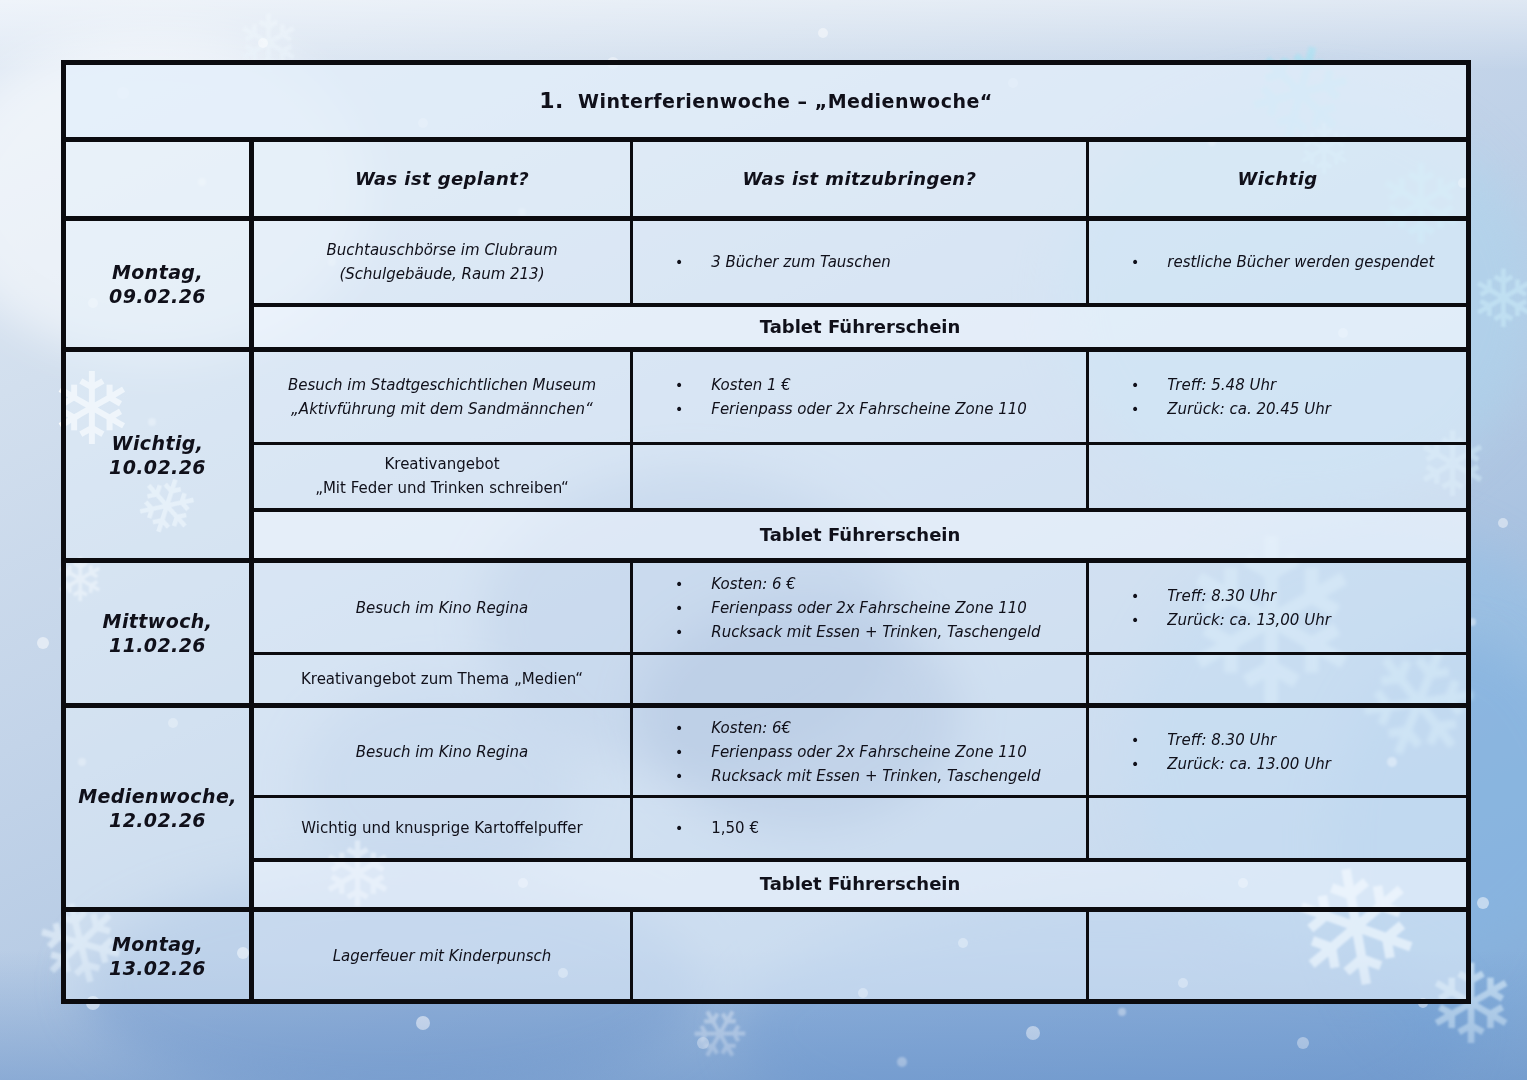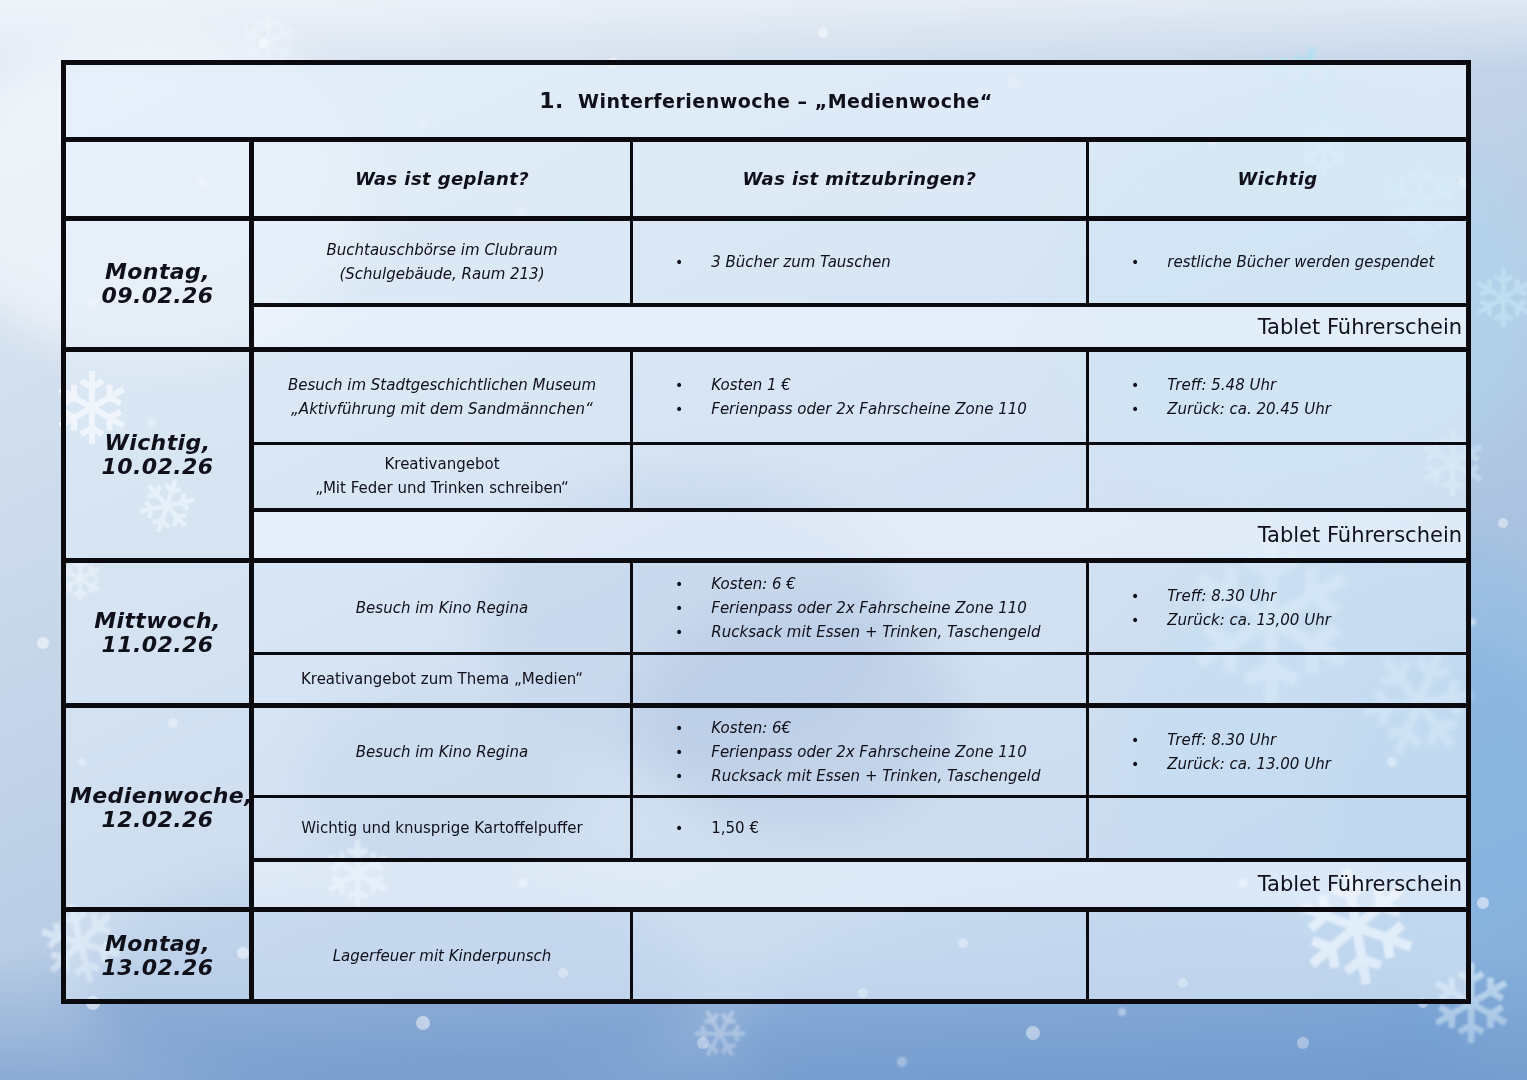--- a/index.html
+++ b/index.html
@@ -63,22 +63,22 @@
     padding:0 4px;vertical-align:middle;text-align:center;
     background:rgba(228,239,250,.62);
     font-size:15px;line-height:24px;
   }
   tr.gsep td{border-top-width:5px;font-style:italic;}
   tr.msep td{border-top-width:4px;}
   td.daycol{border-right-width:5px;background:rgba(228,239,250,.5);}
   .title-cell{font-size:19px;font-weight:700;letter-spacing:.5px;background:rgba(227,238,250,.78);}
   .title-num{font-size:22px;font-weight:700;margin-right:14px;}
   .hdr{font-weight:700;font-size:18px;letter-spacing:.4px;background:rgba(228,239,250,.7);}
-  .day{font-weight:700;font-size:22px;letter-spacing:.4px;}
-  .tablet{font-weight:400;font-size:21px;background:rgba(236,244,252,.8);text-align:right;}
+  .day{font-weight:700;font-size:19px;letter-spacing:.4px;}
+  .tablet{font-weight:700;font-size:18px;background:rgba(236,244,252,.8);}
   .b-cell{text-align:left;}
   .bl{display:flex;align-items:baseline;padding-left:38px;}
   .bl::before{content:"•";margin-right:28px;font-size:14px;}
   .pl{display:block;}
 </style>
 </head>
 <body>
 
 <div class="stage">
 

